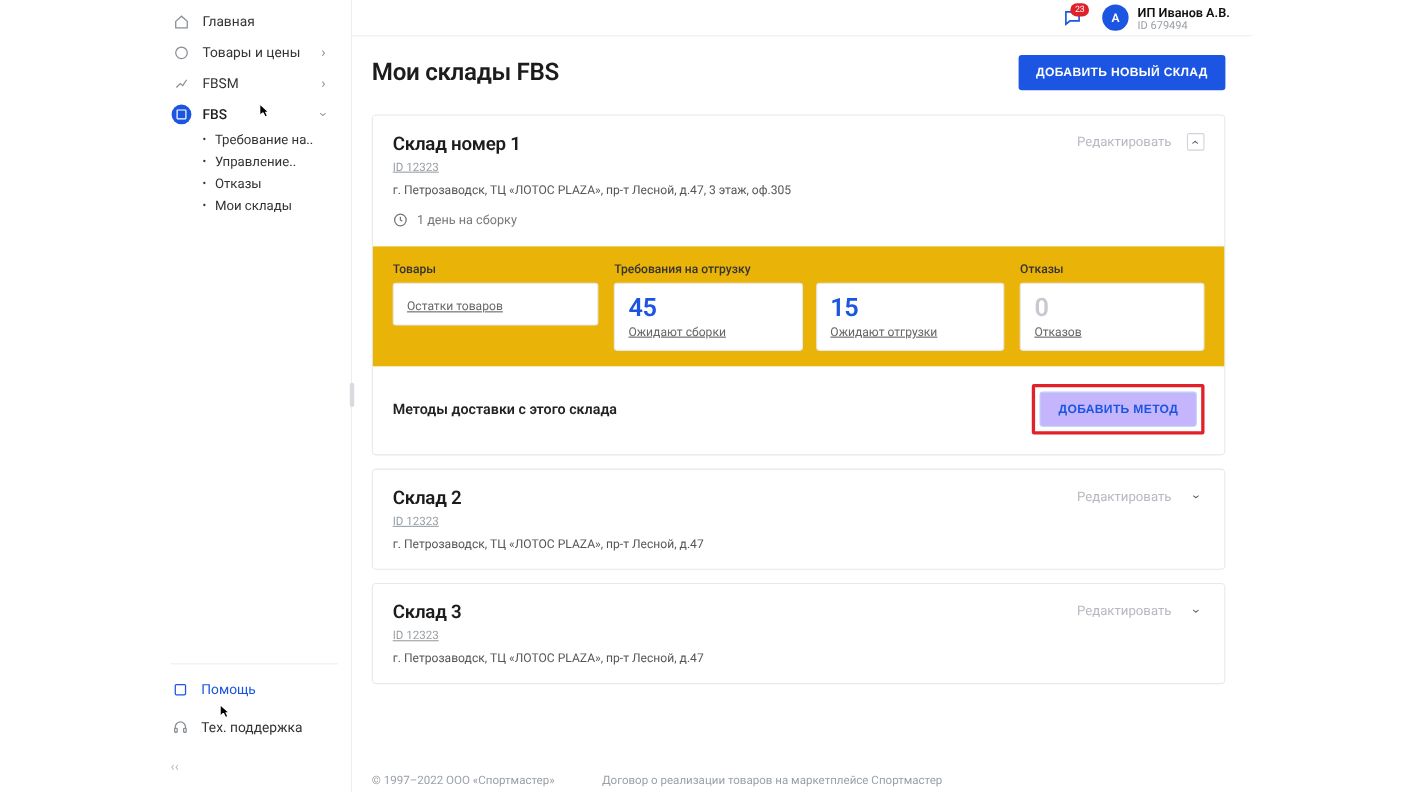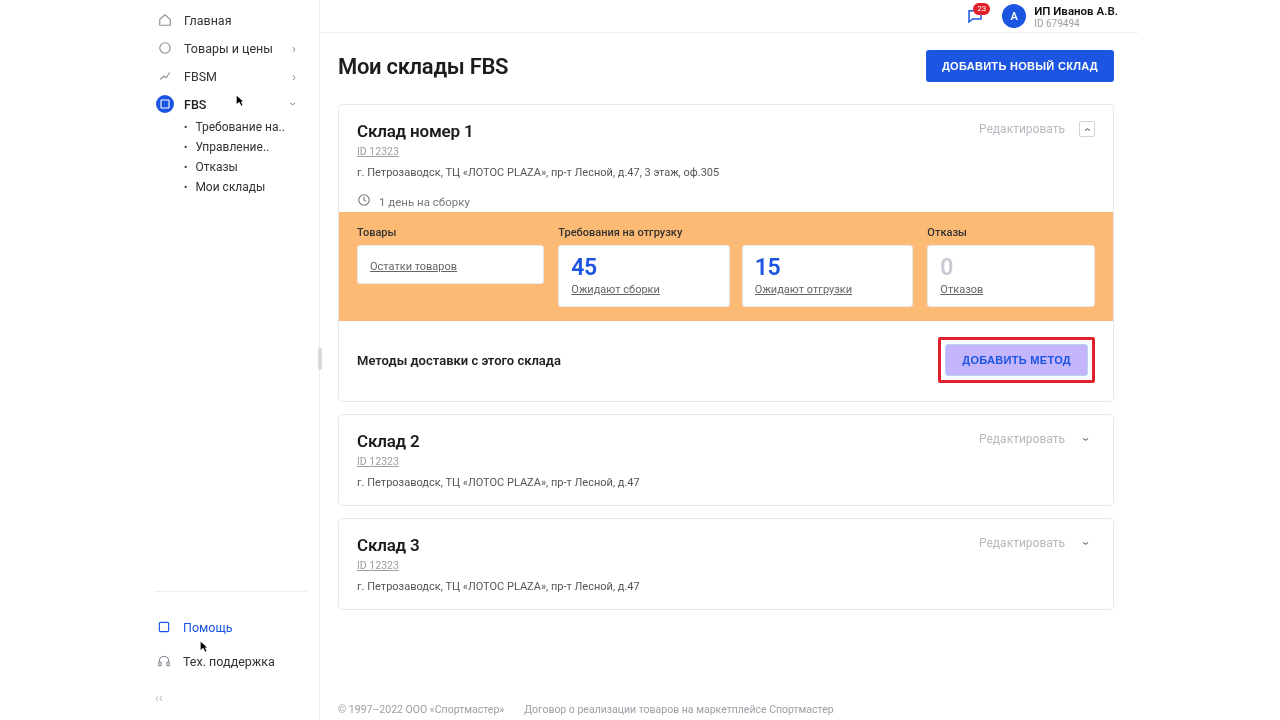--- a/index.html
+++ b/index.html
@@ -18,21 +18,21 @@
   .nav-item { display:flex; align-items:center; gap:10px; height:28px; cursor:pointer; color:#555; position:relative;}
   .nav-item .lbl { flex:1; font-size:12.5px; color:#333;}
   .nav-item .icn { width:18px; height:18px; display:flex; align-items:center; justify-content:center; color:#8a8f98;}
   .nav-item .chev { width:14px; height:14px; display:flex; align-items:center; justify-content:center; color:#8a8f98; margin-right:6px;}
   .nav-item.active .icn { background:#1b55e2; border-radius:50%; color:#fff;}
   .nav-item.active .lbl { color:#222; font-weight:500;}
   .sub-list { margin-left:28px; margin-top:2px; display:flex; flex-direction:column; gap:6px;}
   .sub-item { display:flex; align-items:center; gap:8px; font-size:12px; color:#333; cursor:pointer;}
   .sub-item::before { content:"•"; font-size:10px; color:#333;}
   .spacer { flex:1; }
-  .bottom-nav { border-top:1px solid #eee; padding-top:22px; margin-bottom:6px; display:flex; flex-direction:column; gap:8px; margin-left:-1px;text-align:right;}
+  .bottom-nav { border-top:1px solid #eee; padding-top:10px; margin-bottom:6px; display:flex; flex-direction:column; gap:8px; margin-left:-1px;text-align:right;}
   .bottom-item { display:flex; align-items:center; gap:10px; height:26px; color:#333; font-size:12.5px; cursor:pointer;}
   .bottom-item .icn { width:18px;height:18px;display:flex;align-items:center;justify-content:center;color:#8a8f98;}
   .bottom-item.link .lbl { color:#1b55e2;}
   .collapse-btn { color:#b6b9c0; margin-top:2px; margin-bottom:4px;}
   .drag-handle { position:absolute; left:318px; top:348px; width:4px; height:22px; border-radius:2px; background:#d8dadf; }
 
   
   .topbar { position:absolute; top:0; left:320px; right:142px; height:32px; display:flex; align-items:center; justify-content:flex-end; padding:0 20px; gap:16px;}
   .notif { position:relative; width:22px;height:22px;border-radius:50%;display:flex;align-items:center;justify-content:center;color:#1b55e2; cursor:pointer;}
   .notif .badge { position:absolute; top:-2px; right:-4px; background:#e0212a; color:#fff; font-size:8px; border-radius:8px; padding:0 4px; line-height:12px;}
@@ -52,38 +52,38 @@
 
   .card { border:1px solid #e6e8ec; border-radius:4px; margin-bottom:12px; background:#fff;}
   .card-head { padding:16px 18px 14px 18px; display:flex; align-items:flex-start; gap:14px;}
   .wh-title { font-size:17px; font-weight:600; color:#1c1c1c; letter-spacing:-0.2px;}
   .wh-id { font-size:10.5px; color:#9aa0a6; margin-top:4px;text-decoration:underline;}
   .wh-addr { font-size:11px; color:#555; margin-top:8px;}
   .head-actions { margin-left:auto; display:flex; align-items:center; gap:14px;}
   .edit-link { font-size:12px; color:#b6b9c0; cursor:pointer;}
   .chev-toggle { width:16px;height:16px; border:1px solid #cfd4dc; border-radius:2px; display:flex;align-items:center;justify-content:center; color:#555; cursor:pointer;}
   .chev-toggle.plain { border:none;}
-  .assembly-row { display:flex; align-items:center; gap:8px; padding:0 18px 2px 18px; color:#777; font-size:11.5px;}
-
-  .stats-band { background:#fdba74; padding:14px 18px; display:flex; gap:14px;}
+  .assembly-row { display:flex; gap:8px; padding:0 18px 14px 18px; color:#777; font-size:11.5px;}
+
+  .stats-band { background:#eab308; padding:14px 18px; display:flex; gap:14px;}
   .stats-col { display:flex; flex-direction:column; gap:6px; }
   .stats-col.tovary { flex:1 1 190px; }
   .stats-col.treb   { flex:2 1 360px; }
   .stats-col.otk    { flex:1 1 170px; }
   .stats-head { font-size:11px; color:#333; font-weight:500; }
   .stats-row { display:flex; gap:12px; }
   .stat-cell { flex:1; background:#fff; border:1px solid #e6e8ec; border-radius:3px; padding:10px 12px 10px 12px; }
   .stat-val { font-size:23px; font-weight:600; color:#1b55e2; letter-spacing:-0.5px; line-height:1;}
   .stat-val.muted { color:#c7cad1;}
   .stat-sub { font-size:11px; color:#666; margin-top:4px;text-decoration:underline;}
 
   .methods-row { display:flex; align-items:center; justify-content:space-between; padding:16px 18px 18px 18px;}
   .methods-title { font-size:13px; font-weight:600; color:#222;}
 
-  .footer { position:absolute; bottom:4px; left:338px; right:142px; display:flex; align-items:center; gap:20px; font-size:10.5px; color:#9aa0a6;}
+  .footer { position:absolute; bottom:4px; left:338px; right:142px; display:flex; align-items:center; gap:43px; font-size:10.5px; color:#9aa0a6;}
   .footer a { color:#9aa0a6; text-decoration:none;}
 
   .cursor { position:absolute; width:14px; height:14px; pointer-events:none;}
   .cursor svg { width:100%; height:100%;}
 </style>
 </head>
 <body>
 
 <div class="app">
   <div class="sidebar">

